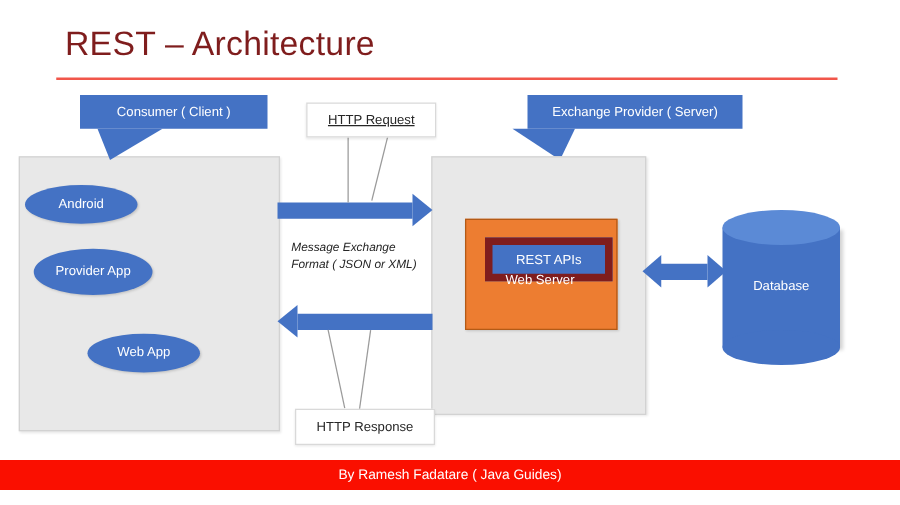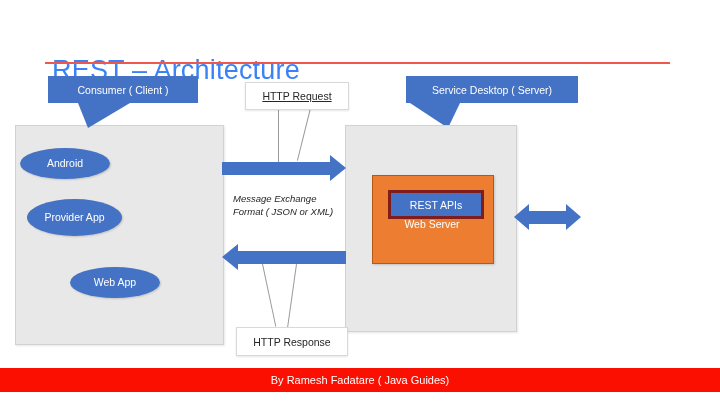--- a/index.html
+++ b/index.html
@@ -15,24 +15,23 @@
     overflow: hidden;
     font-family: "Liberation Sans", sans-serif;
   }
 
   
   .title {
     position: absolute;
     left: 52px;
     top: 20px;
     font-size: 27px;
-    color: #3b82f6;
+    color: #7f1d1d;
     letter-spacing: 0.2px;
     white-space: nowrap;
-    margin-top: 35px;
   }
   .title-rule {
     position: absolute;
     left: 45px;
     top: 62px;
     width: 625px;
     height: 2px;
     background: #f1564a;
   }
 
@@ -69,20 +68,21 @@
   
   .callout {
     position: absolute;
     background: #4472c4;
     color: #ffffff;
     font-size: 10.5px;
     display: flex;
     align-items: center;
     justify-content: center;
     white-space: nowrap;
+    margin-left: 16px;
   }
   #callout-consumer { left: 48px;  top: 76px; width: 150px; height: 27px; }
   #callout-provider { left: 406px; top: 76px; width: 172px; height: 27px; }
   .callout-tail {
     position: absolute;
     width: 0; height: 0;
   }
   
   #tail-consumer {
     left: 78px; top: 103px;
@@ -169,21 +169,21 @@
     position: absolute;
     left: 372px; top: 175px; width: 120px; height: 87px;
     background: #ed7d31;
     border: 1px solid #b35a16;
     box-shadow: 1px 1px 2px rgba(0,0,0,0.16);
   }
   #rest-apis {
     position: absolute;
     left: 388px; top: 190px; width: 90px; height: 23px;
     background: #4472c4;
-    border: 3px solid #7f1d1d;
+    border: 6px solid #7f1d1d;
     color: #ffffff;
     font-size: 10.5px;
     display: flex;
     align-items: center;
     justify-content: center;
     white-space: nowrap;
   }
   #web-server-label {
     position: absolute;
     left: 372px; top: 218px; width: 120px;
@@ -274,21 +274,21 @@
 
   <div class="zone-box" id="client-box"></div>
 
   <div class="pill" id="pill-android">Android</div>
   <div class="pill" id="pill-desktop">Provider App</div>
   <div class="pill" id="pill-webapp">Web App</div>
 
   <div class="callout" id="callout-consumer">Consumer ( Client )</div>
   <div class="callout-tail" id="tail-consumer"></div>
 
-  <div class="callout" id="callout-provider">Service Desktop ( Server)</div>
+  <div class="callout" id="callout-provider">Exchange Provider ( Server)</div>
   <div class="callout-tail" id="tail-provider"></div>
 
   <div class="arrow-shaft" id="req-shaft"></div>
   <div class="arrow-head" id="req-head"></div>
 
   <div class="arrow-shaft" id="res-shaft"></div>
   <div class="arrow-head" id="res-head"></div>
 
   <div class="leader" style="left:278px; top:108px; width:1px; height:54px;"></div>
   <div class="leader" style="left:310px; top:108px; width:1px; height:54px; transform: rotate(14deg);"></div>
@@ -302,16 +302,22 @@
 
   <div class="zone-box" id="server-box"></div>
   <div id="web-server"></div>
   <div id="rest-apis">REST APIs</div>
   <div id="web-server-label">Web Server</div>
 
   <div id="db-head-left"></div>
   <div id="db-shaft"></div>
   <div id="db-head-right"></div>
 
+  <div id="database">
+    <div id="db-body"></div>
+    <div id="db-bottom"></div>
+    <div id="db-top"></div>
+    <div id="db-label">Database</div>
+  </div>
 
   <div id="footer">By Ramesh Fadatare ( Java Guides)</div>
 
 </div>
 
 </body></html>

